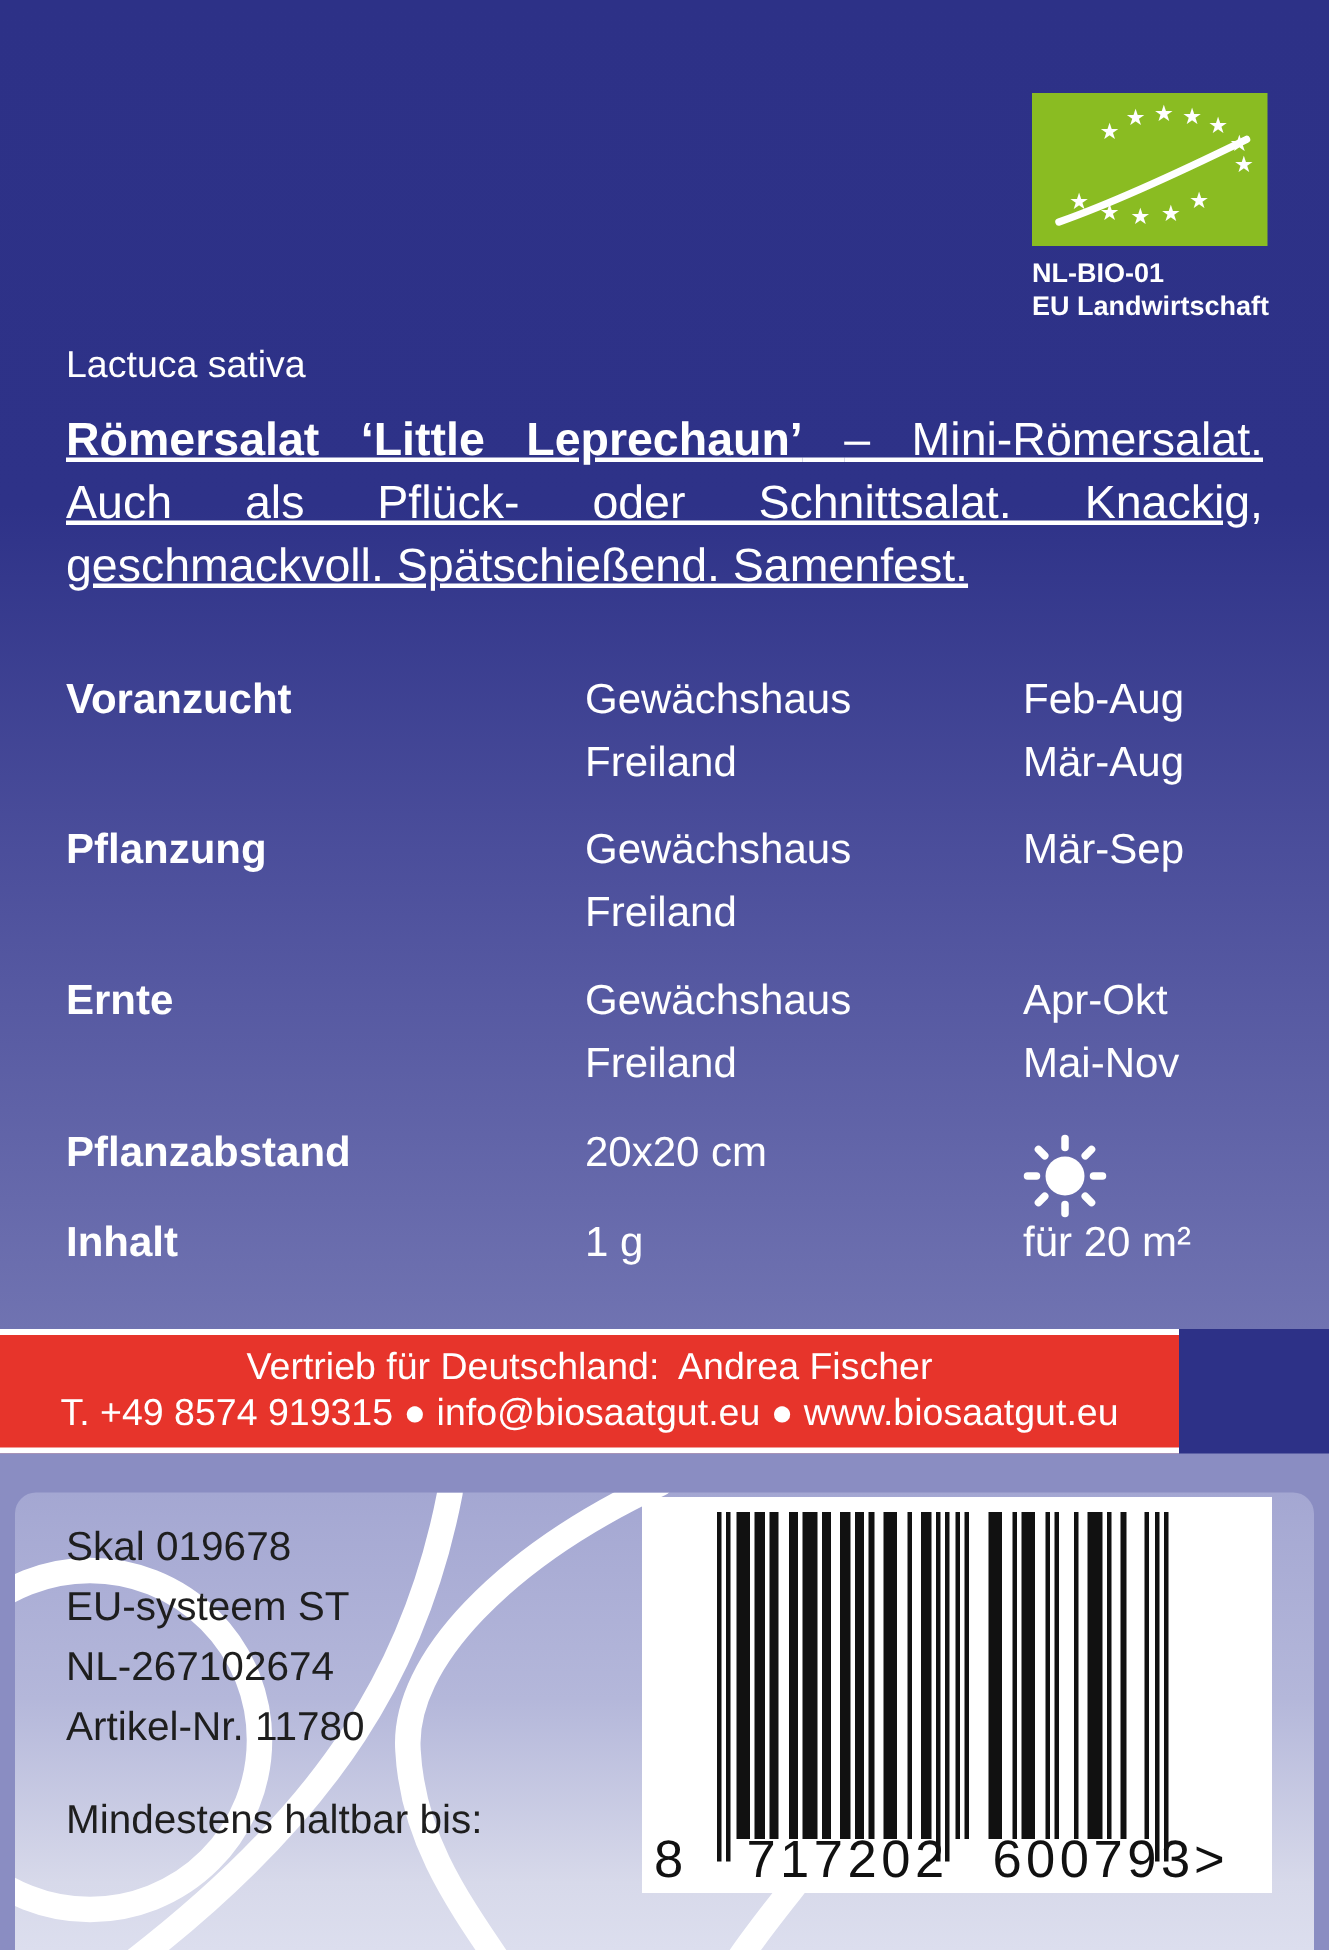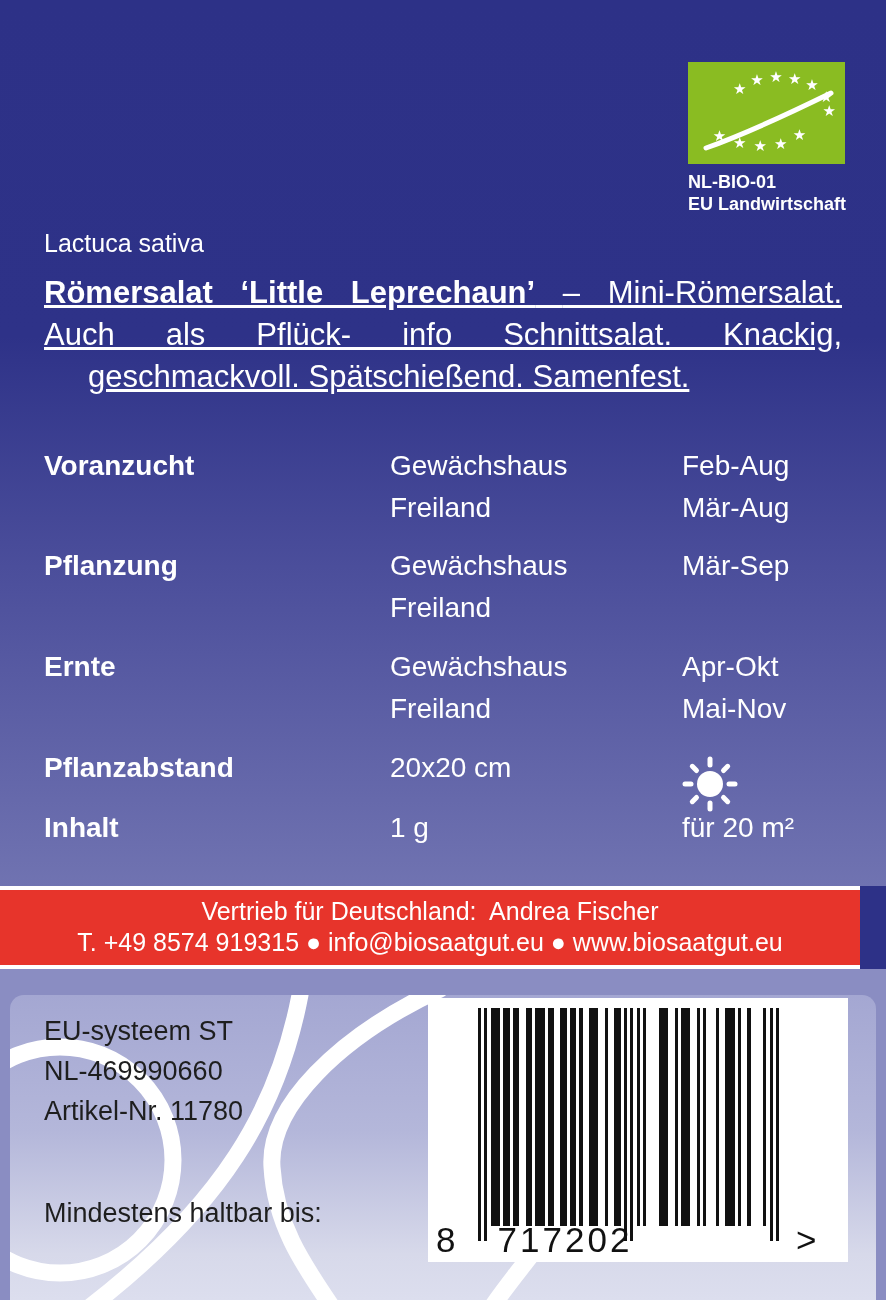--- a/index.html
+++ b/index.html
@@ -18,29 +18,29 @@
   .eu-logo{position:absolute;left:688px;top:62px;width:160px;}
   .eu-green{position:relative;width:157px;height:102px;background:#8abc22;}
   .eu-green svg{position:absolute;left:0;top:0;}
   .eu-star{position:absolute;color:#fff;font-size:15px;line-height:1;transform:translate(-50%,-50%);}
   .eu-code,.eu-label{font-size:18px;line-height:22px;color:#fff;font-weight:bold;}
   .eu-code{margin-top:7px;}
   
   .species{position:absolute;left:44px;top:229px;font-size:25px;text-align:center;}
   .desc{position:absolute;left:44px;top:272px;width:798px;font-size:31px;line-height:42px;text-decoration:underline;}
   .desc .jline{text-align:justify;text-align-last:justify;}
-  .desc .lline{text-align:left;margin-left:44px;}
+  .desc .lline{text-align:left;}
   .desc .b{font-weight:bold;}
   
   .trow{position:absolute;left:44px;width:798px;display:grid;grid-template-columns:346px 292px auto;font-size:28px;line-height:34px;}
   .tlabel{font-weight:bold;}
   .sun-wrap{position:absolute;left:682px;top:756px;width:56px;height:56px;}
   
   .red-band{
-    position:absolute;left:0;top:886px;width:860px;height:83px;box-sizing:border-box;
+    position:absolute;left:0;top:886px;width:786px;height:83px;box-sizing:border-box;
     background:#e7342b;border-top:4px solid #fff;border-bottom:4px solid #fff;
     color:#fff;text-align:center;font-size:25px;line-height:31px;padding-top:6px;
   }
   .red-band div{white-space:pre-wrap;}
   
   .bottom-section{
     position:absolute;left:0;top:969px;width:886px;height:331px;background:#8a8dc2;
   }
   .panel{
     position:absolute;left:10px;top:26px;width:866px;height:305px;overflow:hidden;
@@ -75,21 +75,21 @@
         <span id="eu-stars"><span class="eu-star" style="left: 33%; top: 25%;">★</span><span class="eu-star" style="left: 44%; top: 17%;">★</span><span class="eu-star" style="left: 56%; top: 14%;">★</span><span class="eu-star" style="left: 68%; top: 16%;">★</span><span class="eu-star" style="left: 79%; top: 22%;">★</span><span class="eu-star" style="left: 88%; top: 33%;">★</span><span class="eu-star" style="left: 90%; top: 47%;">★</span><span class="eu-star" style="left: 20%; top: 72%;">★</span><span class="eu-star" style="left: 33%; top: 78%;">★</span><span class="eu-star" style="left: 46%; top: 81%;">★</span><span class="eu-star" style="left: 59%; top: 79%;">★</span><span class="eu-star" style="left: 71%; top: 71%;">★</span></span>
       </div>
       <div class="eu-code">NL-BIO-01</div>
       <div class="eu-label">EU Landwirtschaft</div>
     </div>
 
     <div class="species">Lactuca sativa</div>
 
     <div class="desc">
       <div class="jline"><span class="b">Römersalat ‘Little Leprechaun’</span> <span>– Mini-Römersalat.</span></div>
-      <div class="jline">Auch als Pflück- info Schnittsalat. Knackig,</div>
+      <div class="jline">Auch als Pflück- oder Schnittsalat. Knackig,</div>
       <div class="lline">geschmackvoll. Spätschießend. Samenfest.</div>
     </div>
 
     <div class="trow" style="top:449px">
       <span class="tlabel">Voranzucht</span>
       <span>Gewächshaus</span>
       <span>Feb-Aug</span>
     </div>
     <div class="trow" style="top:491px">
       <span></span>
@@ -153,22 +153,23 @@
       <svg class="watermark" width="866" height="305" viewBox="0 0 866 305">
         <g fill="none" stroke="#fff" stroke-width="17" stroke-linecap="round">
           <circle cx="50" cy="165" r="113"></circle>
           <path d="M 290,0 C 268,115 212,210 80,312"></path>
           <path d="M 430,-6 C 328,42 258,112 262,172 C 265,228 292,268 322,312"></path>
           <path d="M 542,232 C 520,263 498,288 482,312"></path>
         </g>
       </svg>
 
       <div class="reg-block">
+        <div>Skal 019678</div>
         <div>EU-systeem ST</div>
-        <div>NL-469990660</div>
+        <div>NL-267102674</div>
         <div>Artikel-Nr. 11780</div>
       </div>
 
       <div class="best-before">Mindestens haltbar bis:</div>
 
       <div class="barcode-box">
         <div class="bars" id="barcode-bars">
             <div style="left: 0px; width: 3.17px; height: 233px;"></div>
             <div style="left: 6.34px; width: 3.17px; height: 233px;"></div>
             <div style="left: 12.68px; width: 9.51px; height: 218px;"></div>
@@ -195,18 +196,19 @@
             <div style="left: 237.75px; width: 3.17px; height: 218px;"></div>
             <div style="left: 247.26px; width: 9.51px; height: 218px;"></div>
             <div style="left: 259.94px; width: 3.17px; height: 218px;"></div>
             <div style="left: 269.45px; width: 3.17px; height: 218px;"></div>
             <div style="left: 285.3px; width: 3.17px; height: 218px;"></div>
             <div style="left: 291.64px; width: 3.17px; height: 233px;"></div>
             <div style="left: 297.98px; width: 3.17px; height: 233px;"></div>
           </div>
         <span class="bc-digit bc-lead">8</span>
         <span class="bc-digit bc-g1">717202</span>
+        <span class="bc-digit bc-g2">600793</span>
         <span class="bc-digit bc-arrow">&gt;</span>
       </div>
 
     </div>
   </section>
 </div>
 
 </body></html>

